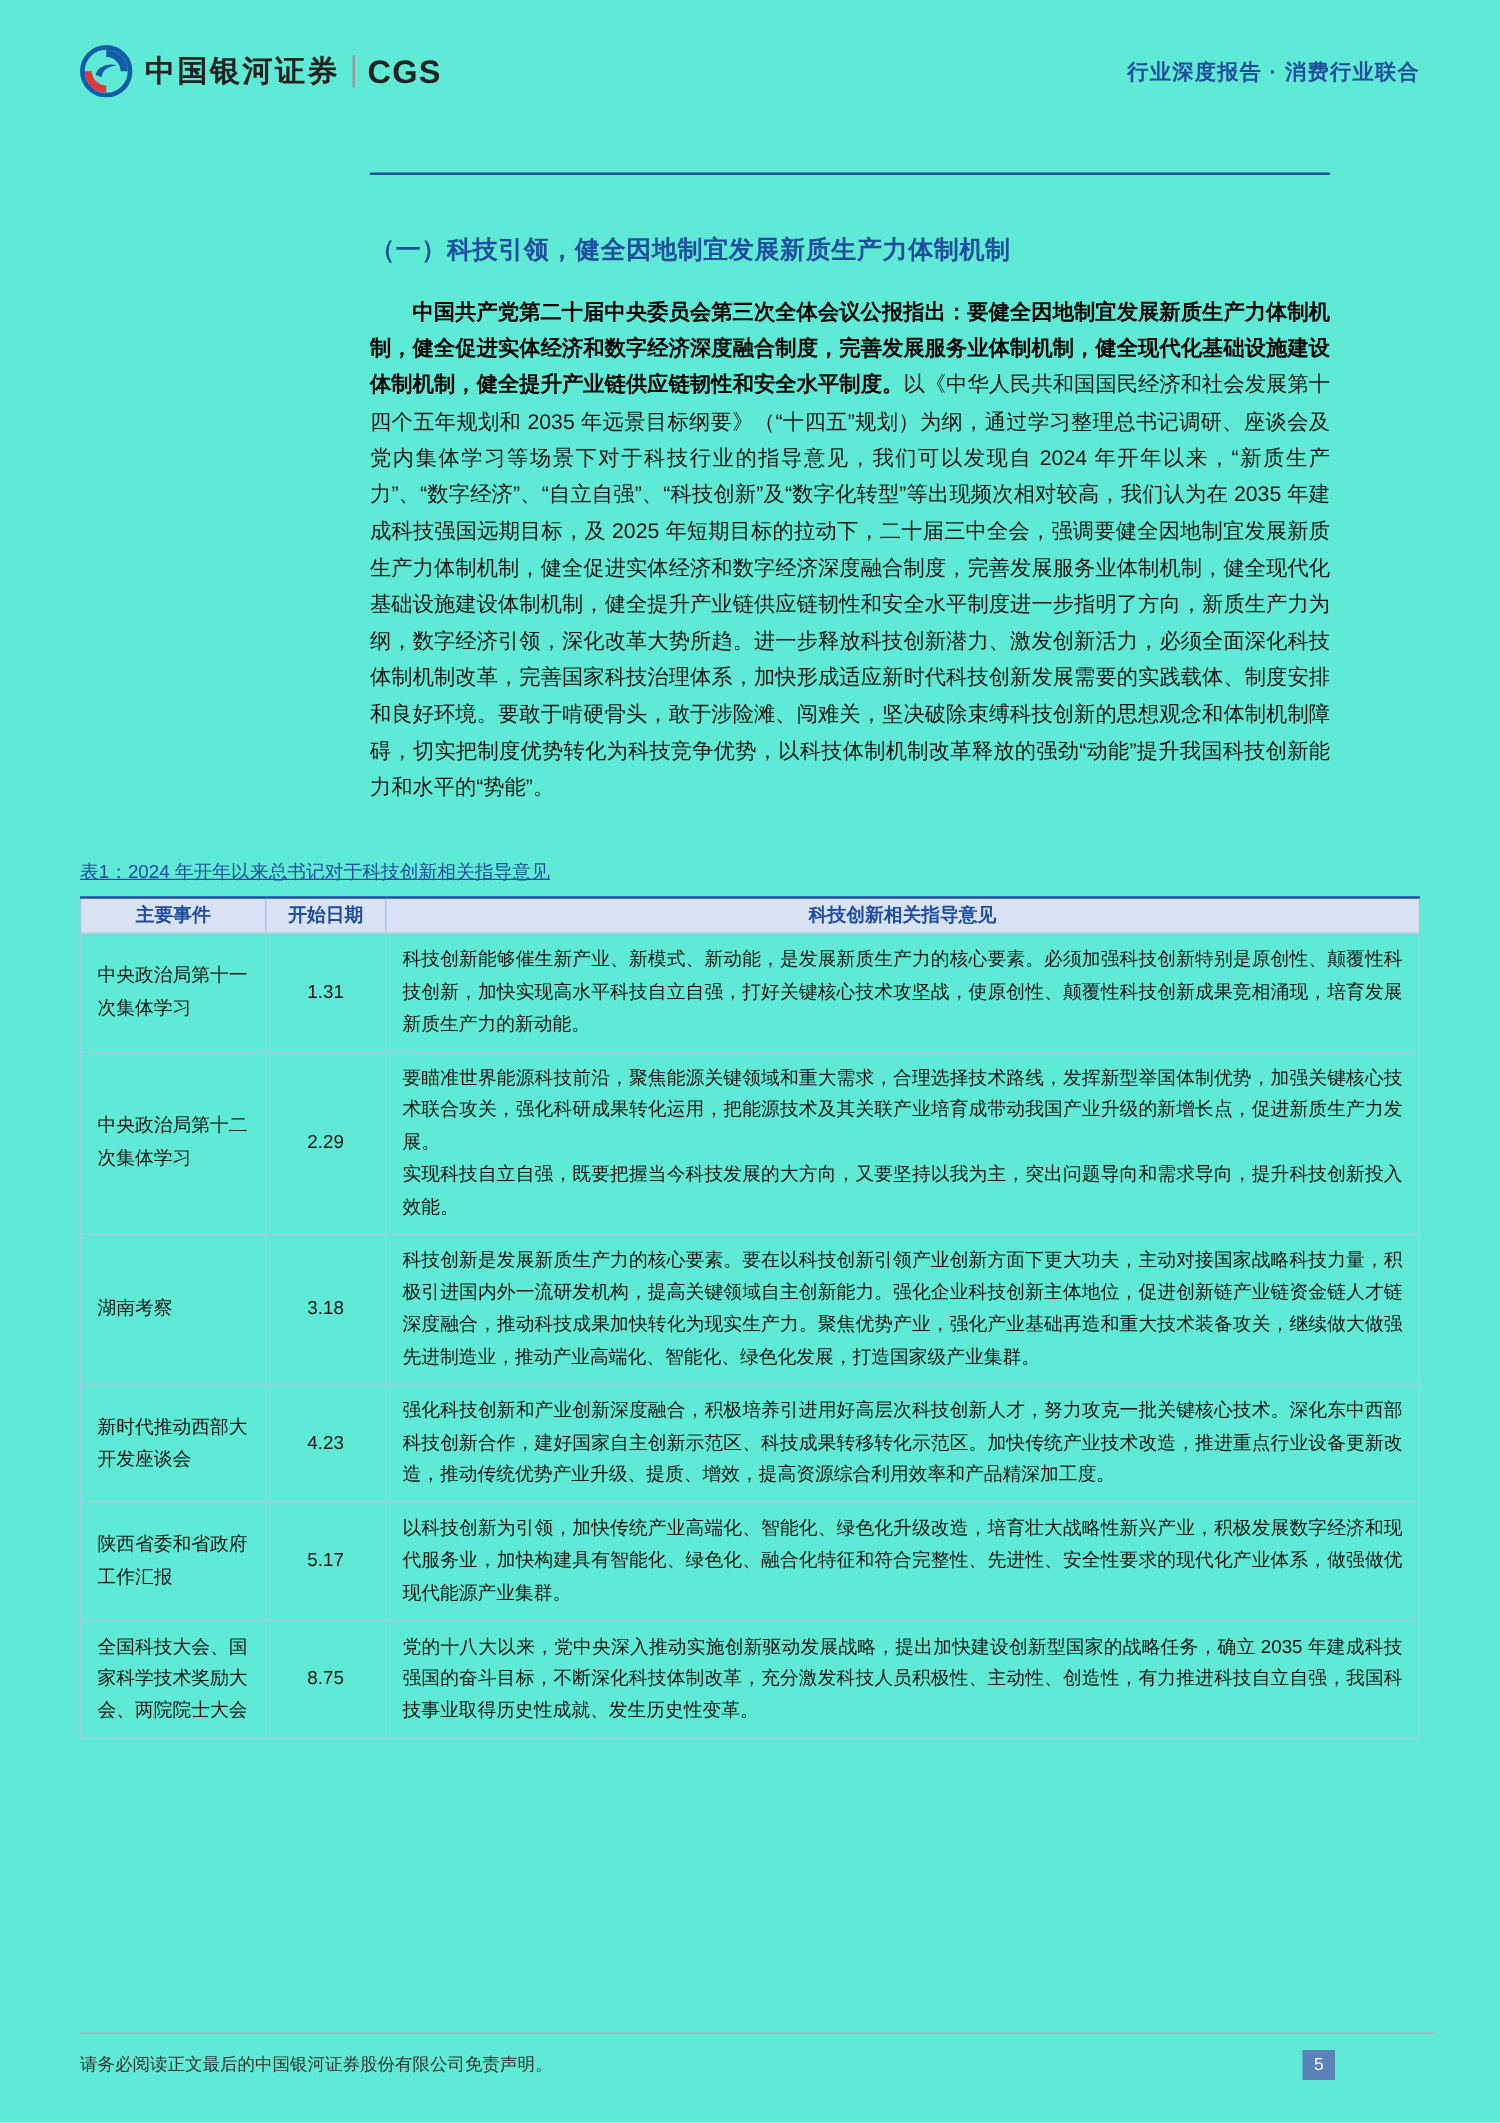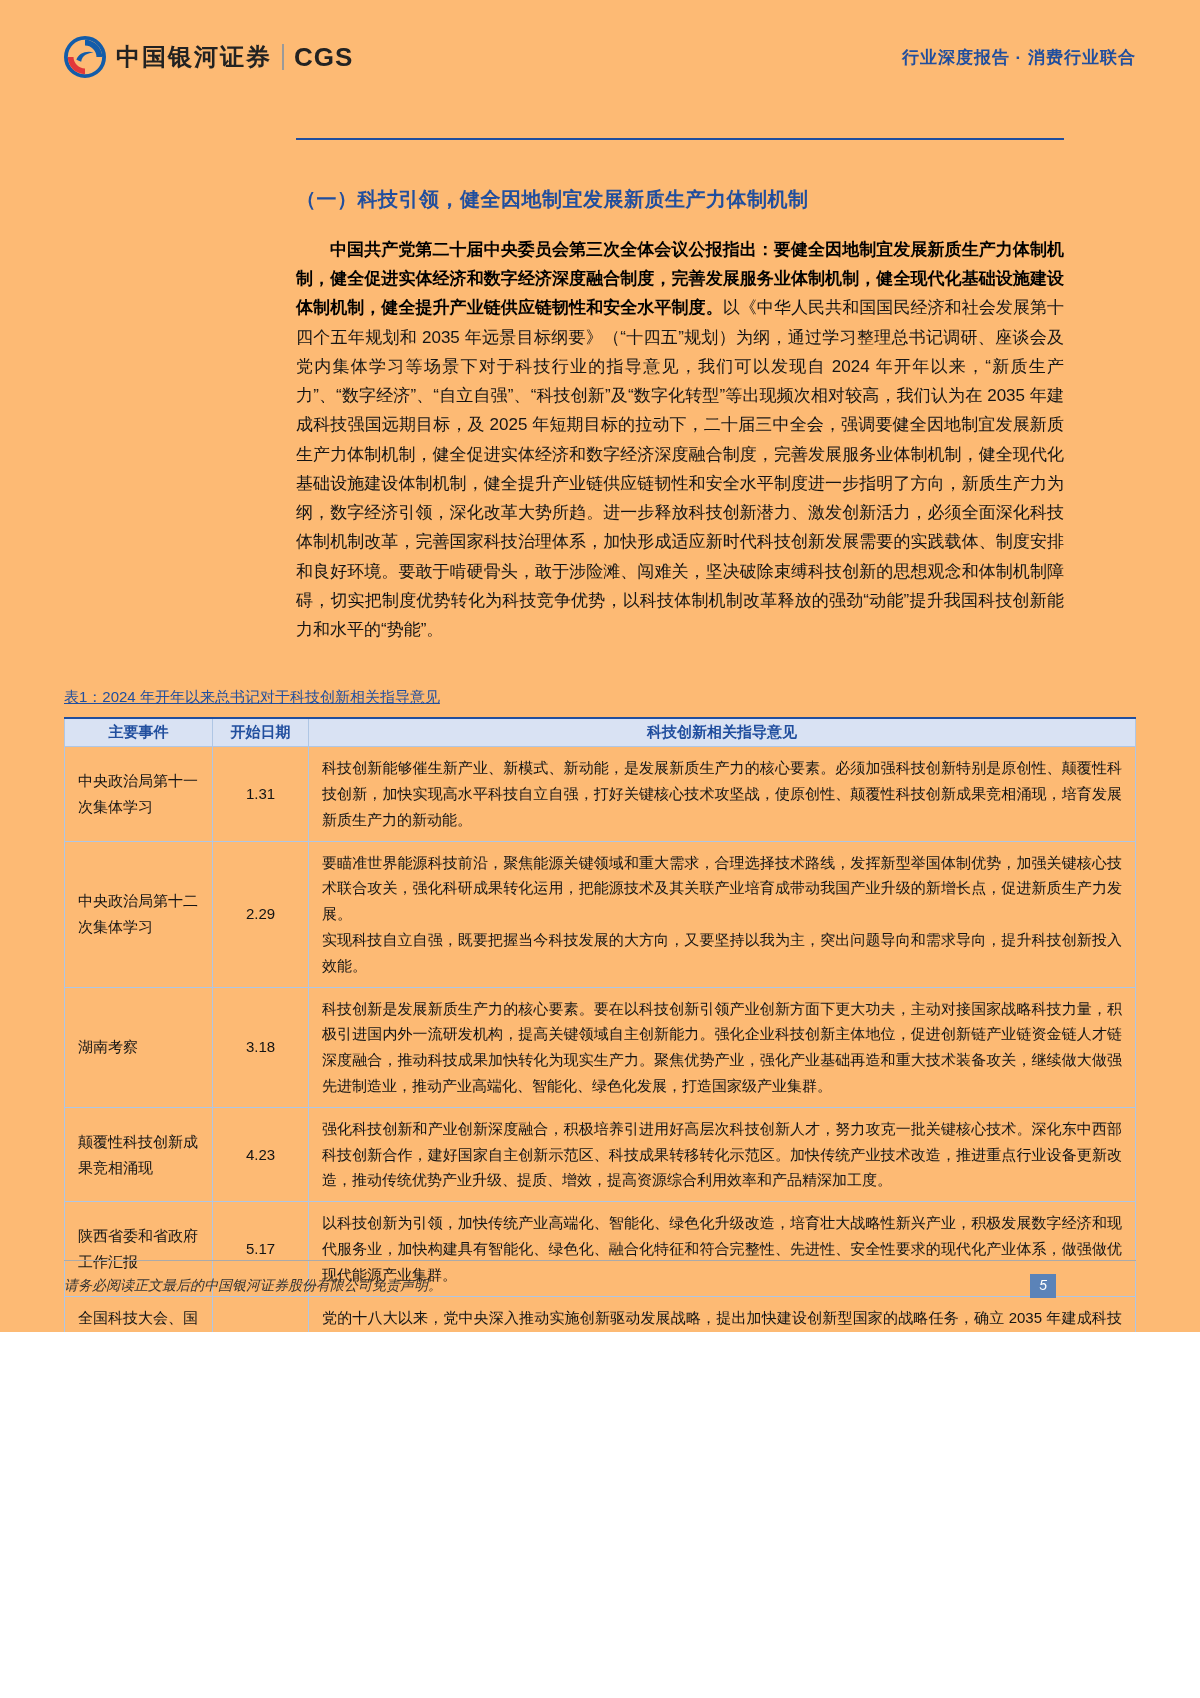--- a/index.html
+++ b/index.html
@@ -1,20 +1,20 @@
 <!DOCTYPE html>
 <html style="--accent: #204E9E; --table_header_bg: #D9E2F3; --table_border: #AFC6E4; --badge_bg: #5B83B8; --rule_gray: #AAAAAA; --logo_blue: #135CA9; --logo_red: #E2383A;"><head>
 <meta charset="utf-8">
 <style>
   * { margin:0; padding:0; box-sizing:border-box; }
   html,body { background:#ffffff; }
   body { font-family:"Liberation Sans","DejaVu Sans",sans-serif; color:#1a1a1a; }
   .page {
-    position:relative; width:1200px; height:1332px; margin:0 auto;
-    background:#fdba74; overflow:hidden;
+    position:relative; width:1200px; height:1698px; margin:0 auto;
+    background:#5eead4; overflow:hidden;
   }
   
   .header { display:flex; justify-content:space-between; align-items:center; padding:36px 64px 0 64px; }
   .brand { display:flex; align-items:center; }
   .logo { width:42px; height:42px; margin-right:10px; }
   .logo svg { width:42px; height:42px; display:block; }
   .logo-blue { fill:var(--logo_blue,#135CA9); }
   .logo-red  { fill:var(--logo_red,#E2383A); }
   .brand-cn { font-size:24px; font-weight:bold; color:#222; letter-spacing:2px; }
   .brand-divider { width:2px; height:26px; background:#9a9a9a; margin:0 10px; }
@@ -43,21 +43,21 @@
   .data-table td {
     border:1px solid var(--table_border,#AFC6E4);
     padding:8px 13px; line-height:1.72; vertical-align:middle; color:#141414;
   }
   .col-event { width:148px; }
   .col-date { width:96px; }
   .cell-event { text-align:left; }
   .cell-date { text-align:center; }
   .cell-content { text-align:justify; white-space:pre-line; }
   
-  .footer { position:absolute; left:64px; right:64px; bottom:34px;font-style:italic; }
+  .footer { position:absolute; left:64px; right:52px; bottom:34px; }
   .footer-rule { height:1px; background:var(--rule_gray,#AAAAAA); margin-bottom:13px; }
   .footer-row { display:flex; justify-content:space-between; align-items:center; }
   .disclaimer { font-size:14px; color:#333; }
   .page-number {
     background:var(--badge_bg,#5B83B8); color:#fff; font-size:14px;
     padding:2px 9px; margin-right:80px; line-height:1.4;
   }
 </style>
 </head>
 <body>
@@ -115,21 +115,21 @@
           <td class="cell-date">2.29</td>
           <td class="cell-content">要瞄准世界能源科技前沿，聚焦能源关键领域和重大需求，合理选择技术路线，发挥新型举国体制优势，加强关键核心技术联合攻关，强化科研成果转化运用，把能源技术及其关联产业培育成带动我国产业升级的新增长点，促进新质生产力发展。
 实现科技自立自强，既要把握当今科技发展的大方向，又要坚持以我为主，突出问题导向和需求导向，提升科技创新投入效能。</td>
         </tr>
         <tr>
           <td class="cell-event">湖南考察</td>
           <td class="cell-date">3.18</td>
           <td class="cell-content">科技创新是发展新质生产力的核心要素。要在以科技创新引领产业创新方面下更大功夫，主动对接国家战略科技力量，积极引进国内外一流研发机构，提高关键领域自主创新能力。强化企业科技创新主体地位，促进创新链产业链资金链人才链深度融合，推动科技成果加快转化为现实生产力。聚焦优势产业，强化产业基础再造和重大技术装备攻关，继续做大做强先进制造业，推动产业高端化、智能化、绿色化发展，打造国家级产业集群。</td>
         </tr>
         <tr>
-          <td class="cell-event">颠覆性科技创新成果竞相涌现</td>
+          <td class="cell-event">新时代推动西部大开发座谈会</td>
           <td class="cell-date">4.23</td>
           <td class="cell-content">强化科技创新和产业创新深度融合，积极培养引进用好高层次科技创新人才，努力攻克一批关键核心技术。深化东中西部科技创新合作，建好国家自主创新示范区、科技成果转移转化示范区。加快传统产业技术改造，推进重点行业设备更新改造，推动传统优势产业升级、提质、增效，提高资源综合利用效率和产品精深加工度。</td>
         </tr>
         <tr>
           <td class="cell-event">陕西省委和省政府工作汇报</td>
           <td class="cell-date">5.17</td>
           <td class="cell-content">以科技创新为引领，加快传统产业高端化、智能化、绿色化升级改造，培育壮大战略性新兴产业，积极发展数字经济和现代服务业，加快构建具有智能化、绿色化、融合化特征和符合完整性、先进性、安全性要求的现代化产业体系，做强做优现代能源产业集群。</td>
         </tr>
         <tr>
           <td class="cell-event">全国科技大会、国家科学技术奖励大会、两院院士大会</td>

